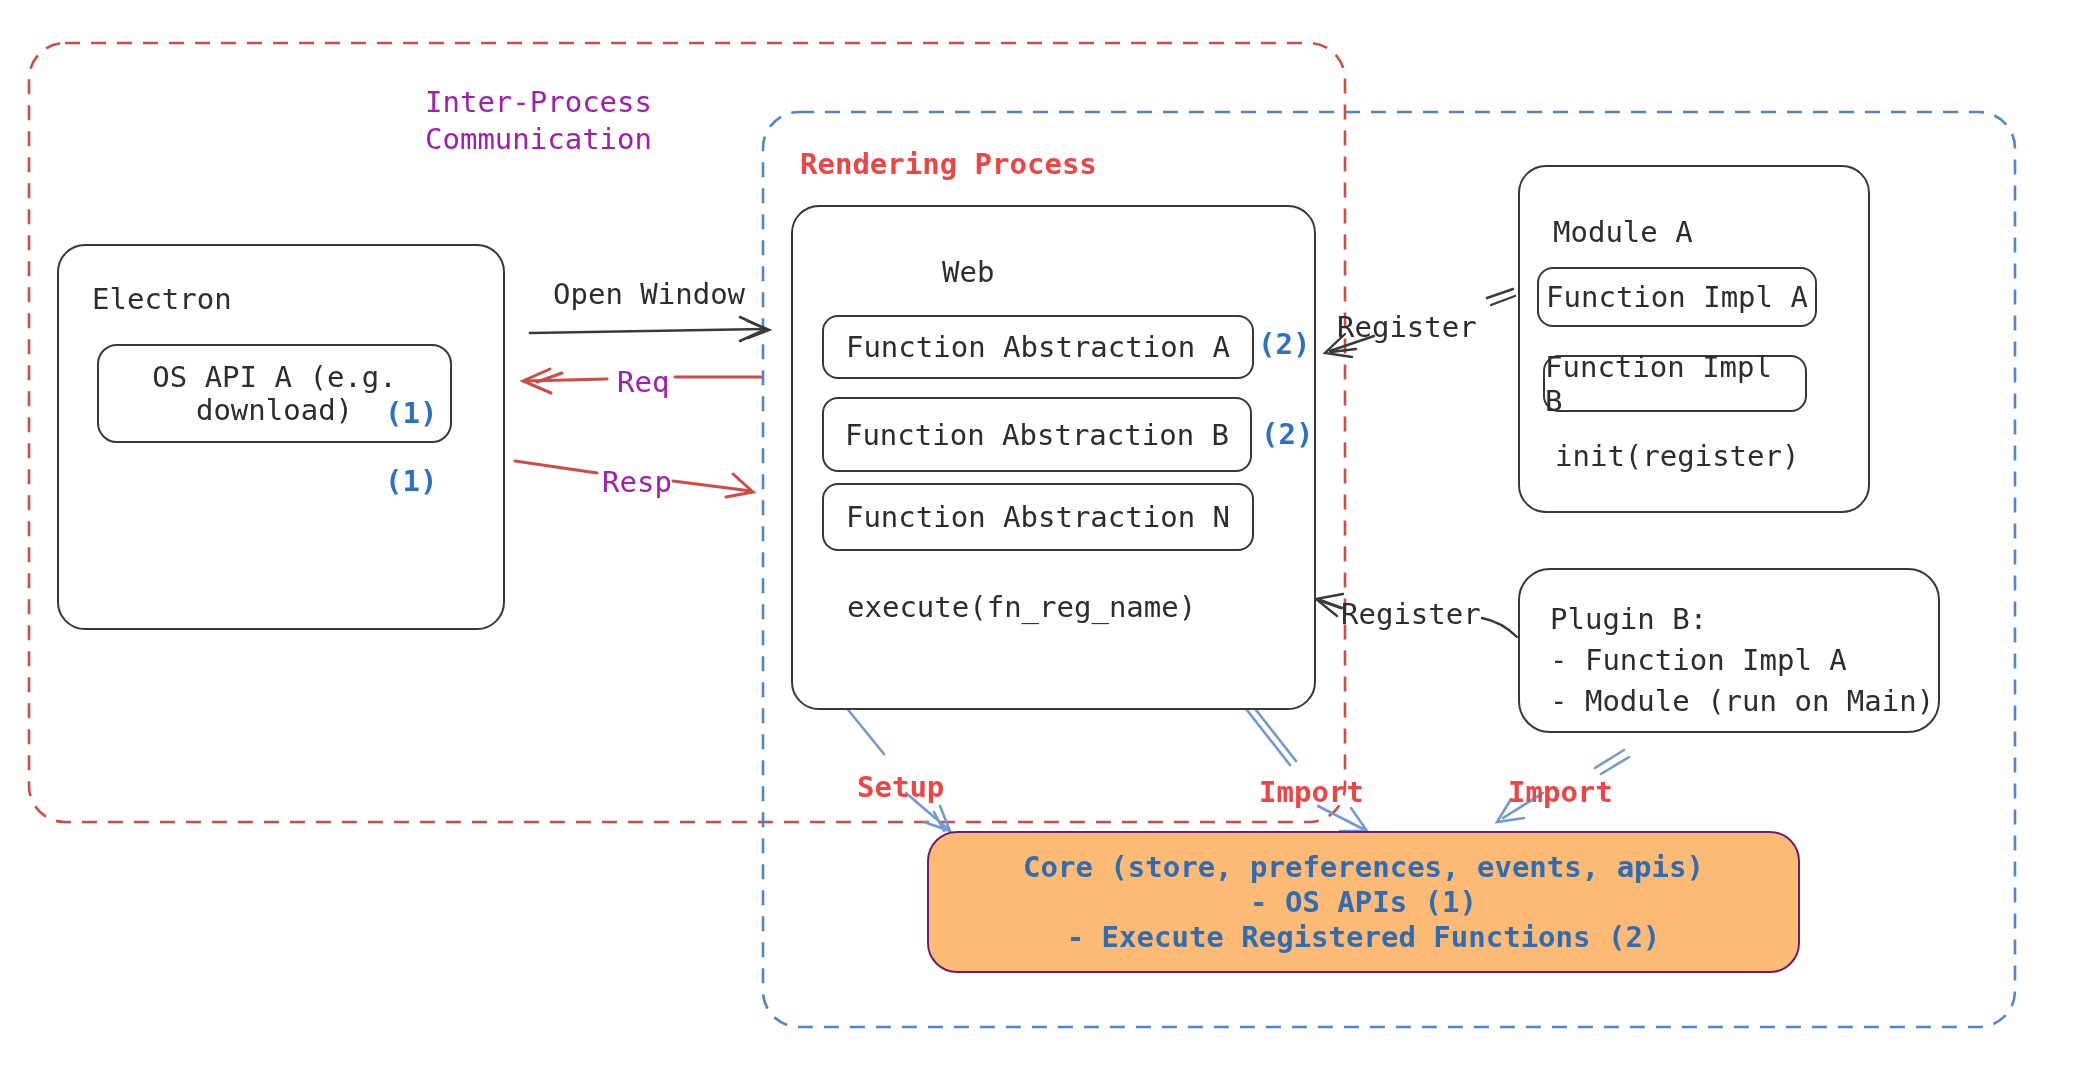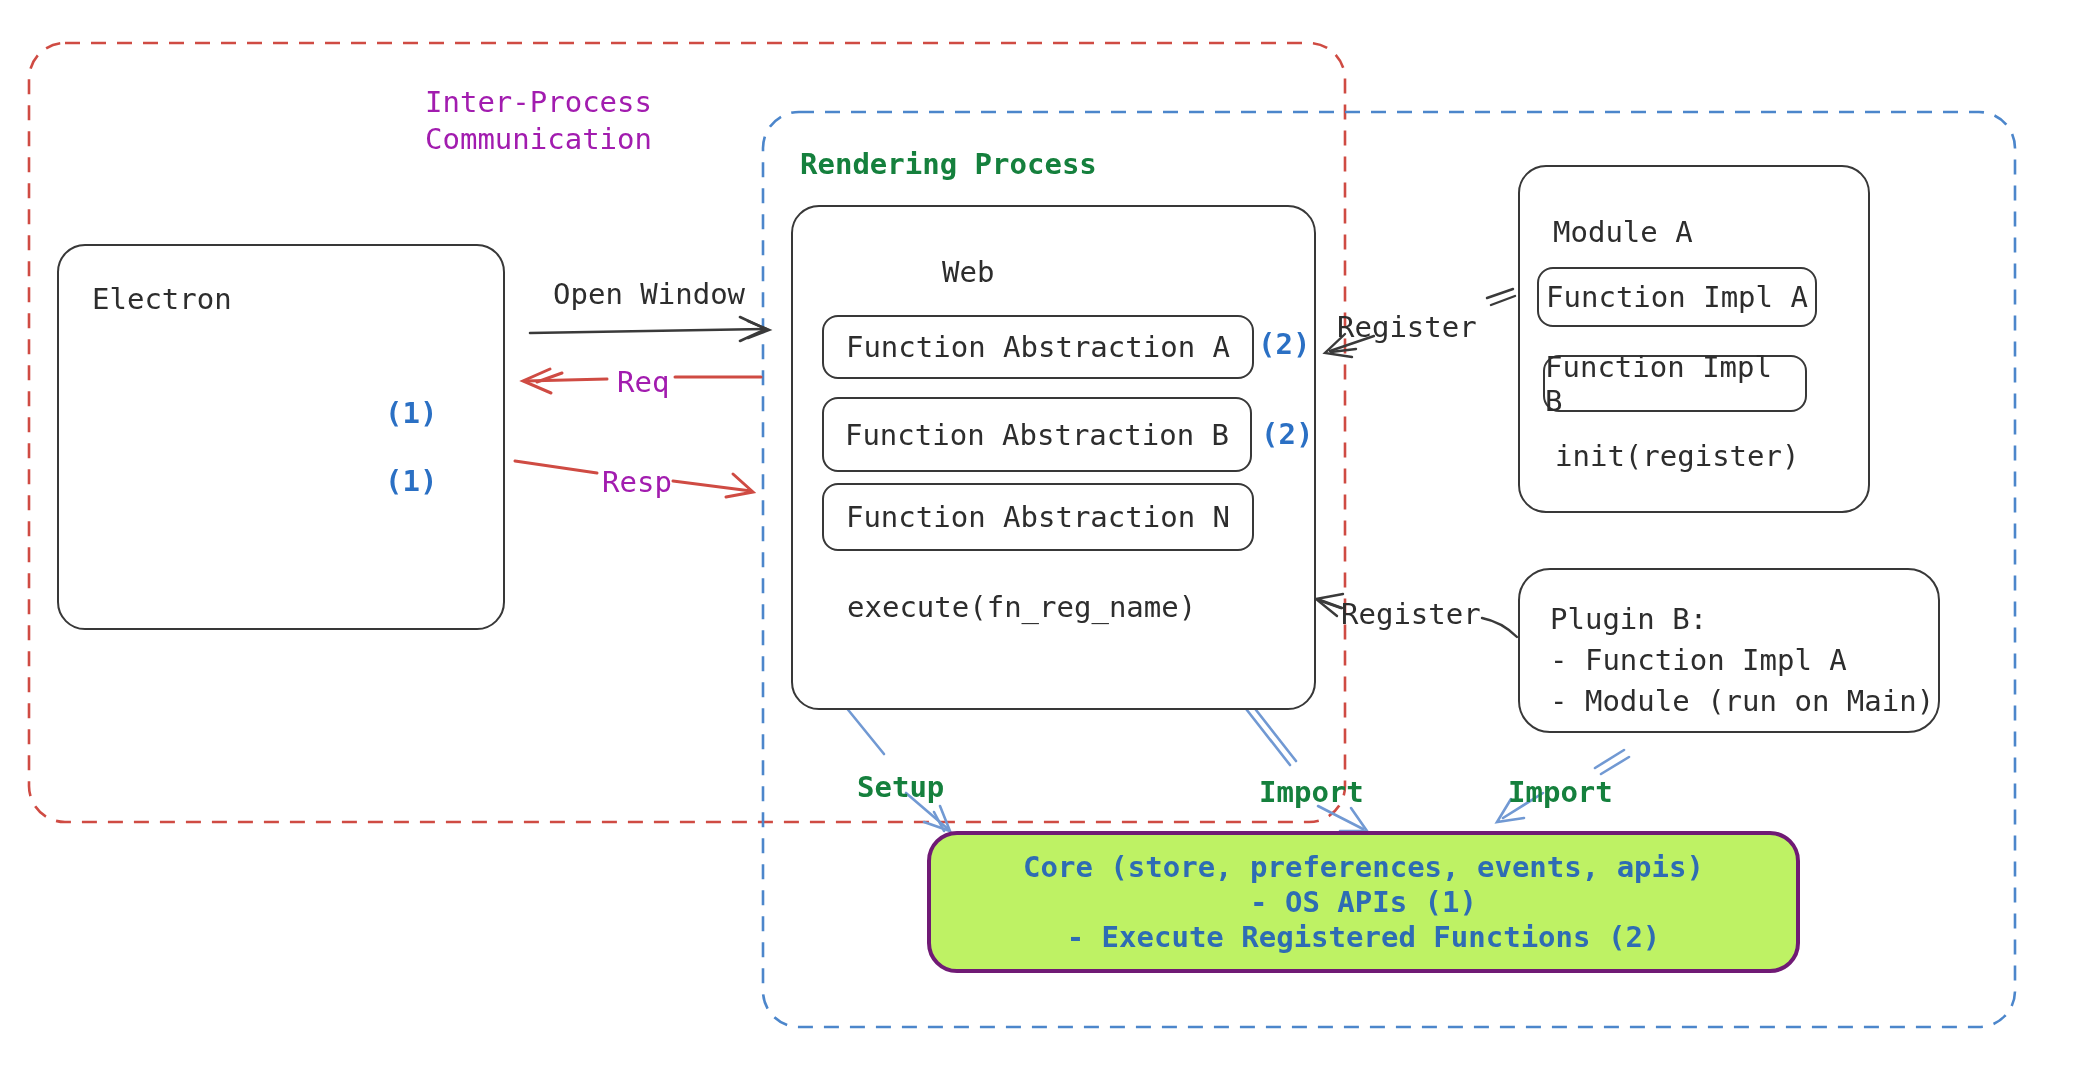--- a/index.html
+++ b/index.html
@@ -31,27 +31,27 @@
     z-index:3;
   }
   .lbl{
     position:absolute;
     font-size:29px;font-weight:500;
     white-space:pre;
     z-index:4;
     line-height:37px;
   }
   .red{color:#a21caf;font-weight:400;}
-  .bluetxt{color:#15803d;font-weight:600;}
+  .bluetxt{color:#ef4444;font-weight:600;}
   .badge{color:#2b70c4;font-weight:600;position:absolute;font-size:29px;z-index:4;}
   .core-box{
     position:absolute;
-    border:4px solid #701a75;
+    border:2px solid #701a75;
     border-radius:30px;
-    background:#bef264;
+    background:#fdba74;
     box-sizing:border-box;
     display:flex;flex-direction:column;align-items:center;justify-content:center;
     color:#2e6cb4;font-size:29px;font-weight:600;line-height:35px;
     text-align:center;
     z-index:2;
   }
 </style>
 </head>
 <body>
 
@@ -119,20 +119,24 @@
     </g>
   </svg>
 
   <div class="lbl red" style="left:425px;top:84px;"><span>Inter-Process</span><br><span>Communication</span></div>
 
   <div class="lbl bluetxt" style="left:800px;top:146px;">Rendering Process</div>
 
   <div class="box" style="left:57px;top:244px;width:448px;height:386px;"></div>
   <div class="lbl" style="left:92px;top:281px;">Electron</div>
 
+  <div class="ibox" style="left:97px;top:344px;width:355px;height:99px;border-radius:20px;flex-direction:column;line-height:33px;">
+    <span>OS API A (e.g.</span>
+    <span>download)</span>
+  </div>
   <span class="badge" style="left:385px;top:396px;">(1)</span>
 
   <span class="badge" style="left:385px;top:464px;">(1)</span>
 
   <div class="box" style="left:791px;top:205px;width:525px;height:505px;"></div>
   <div class="lbl" style="left:942px;top:254px;">Web</div>
 
   <div class="ibox" style="left:822px;top:315px;width:432px;height:64px;">
     <span>Function Abstraction A</span>
   </div>

